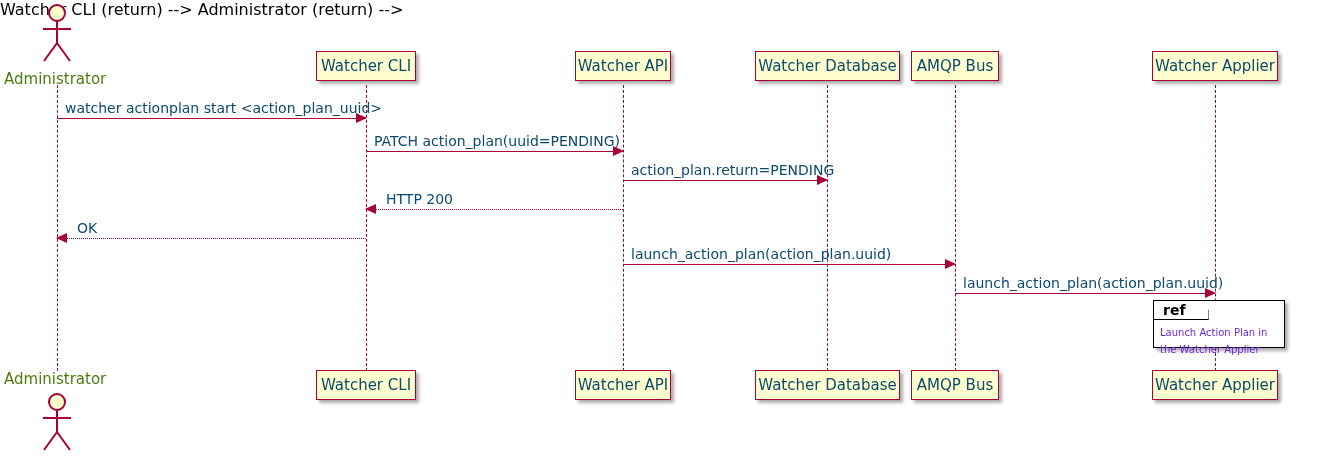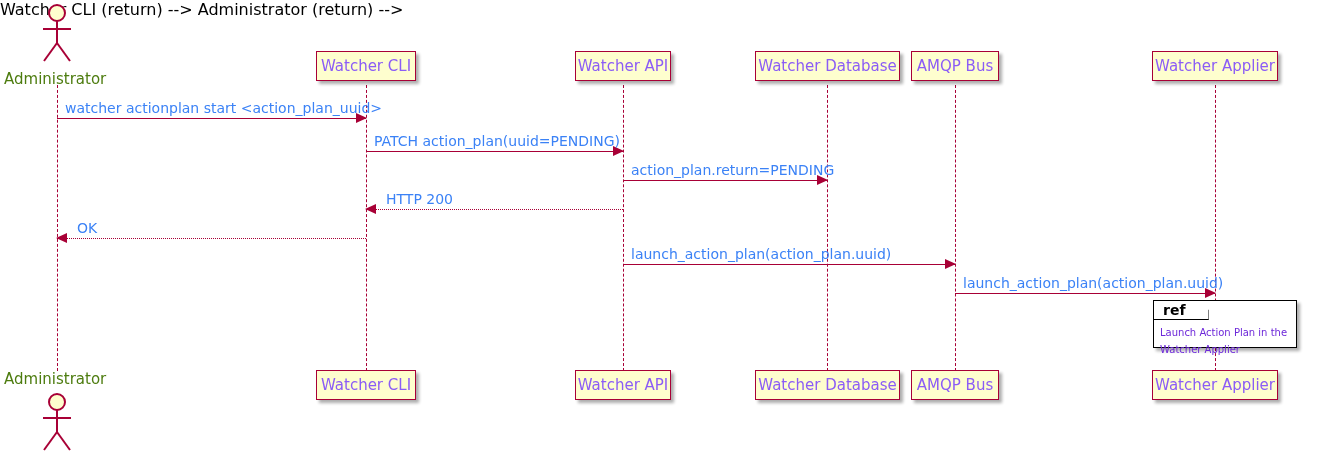--- a/index.html
+++ b/index.html
@@ -16,21 +16,21 @@
     position:absolute;width:0;
     border-left:1.5px dashed #A80036;
   }
 
   
   .pbox{
     position:absolute;
     box-sizing:border-box;
     background:#FEFECE;
     border:1.5px solid #A80036;
-    color:#8b5cf6;
+    color:#0c4a6e;
     font-size:15px;
     line-height:1;
     display:flex;align-items:center;justify-content:center;
     white-space:nowrap;
     box-shadow:3px 3px 3px rgba(0,0,0,0.32);
   }
 
   
   .actor{position:absolute;}
   .actor svg{display:block;}
@@ -55,21 +55,21 @@
   }
   .arrowhead.left{
     left:-1px;
     border-top:5.5px solid transparent;
     border-bottom:5.5px solid transparent;
     border-right:11px solid #A80036;
   }
   .msg-label{
     position:absolute;
     bottom:3px;
-    font-size:14px;color:#3b82f6;white-space:nowrap;
+    font-size:14px;color:#0c4a6e;white-space:nowrap;
     line-height:1;
   }
   .msg-label.lft{left:8px;}
   .msg-label.rgt{left:20px;}
 
   
   .ref{
     position:absolute;
     box-sizing:border-box;
     background:#FFFFFF;
@@ -195,18 +195,18 @@
   </div>
 
   
   <div class="msg" style="left:955px;top:293px;width:260px;">
     <div class="line"></div>
     <div class="arrowhead right"></div>
     <div class="msg-label lft">launch_action_plan(action_plan.uuid)</div>
   </div>
 
   
-  <div class="ref" style="left:1153px;top:300px;width:144px;height:48px;">
+  <div class="ref" style="left:1153px;top:300px;width:132px;height:48px;">
     <div class="ref-tab">ref</div>
     <div class="ref-body">Launch Action Plan in the Watcher Applier</div>
   </div>
 
 </div>
 
 </body></html>

